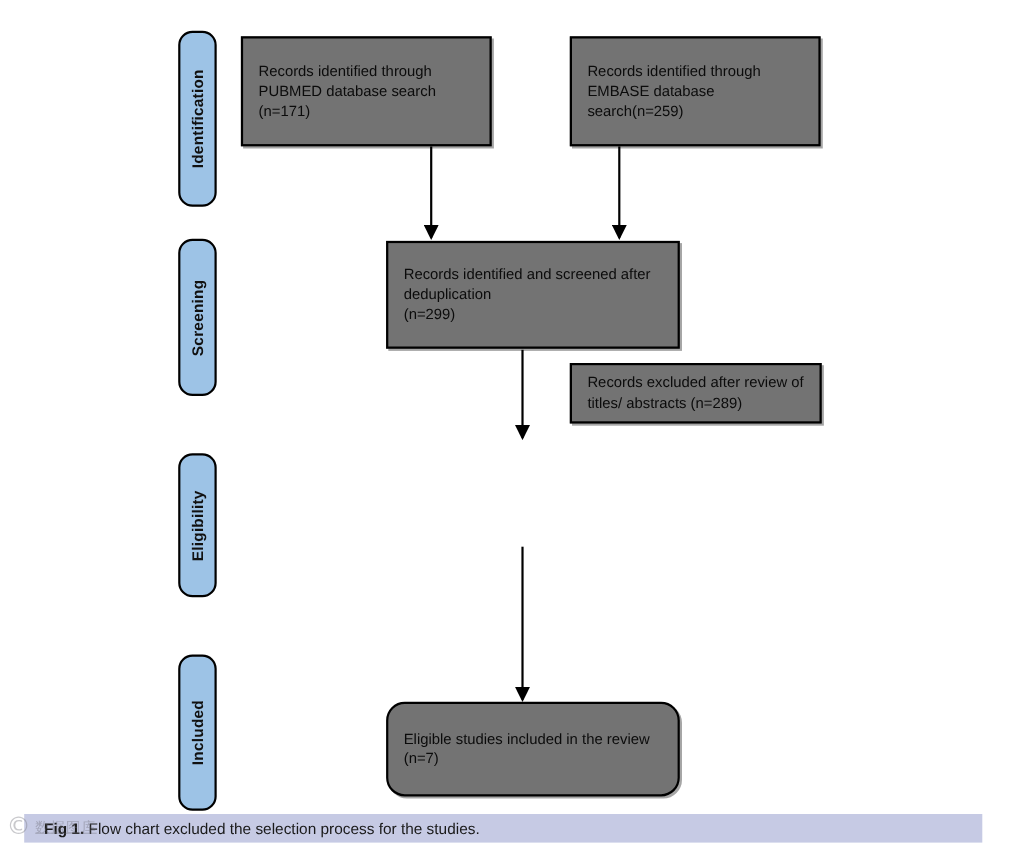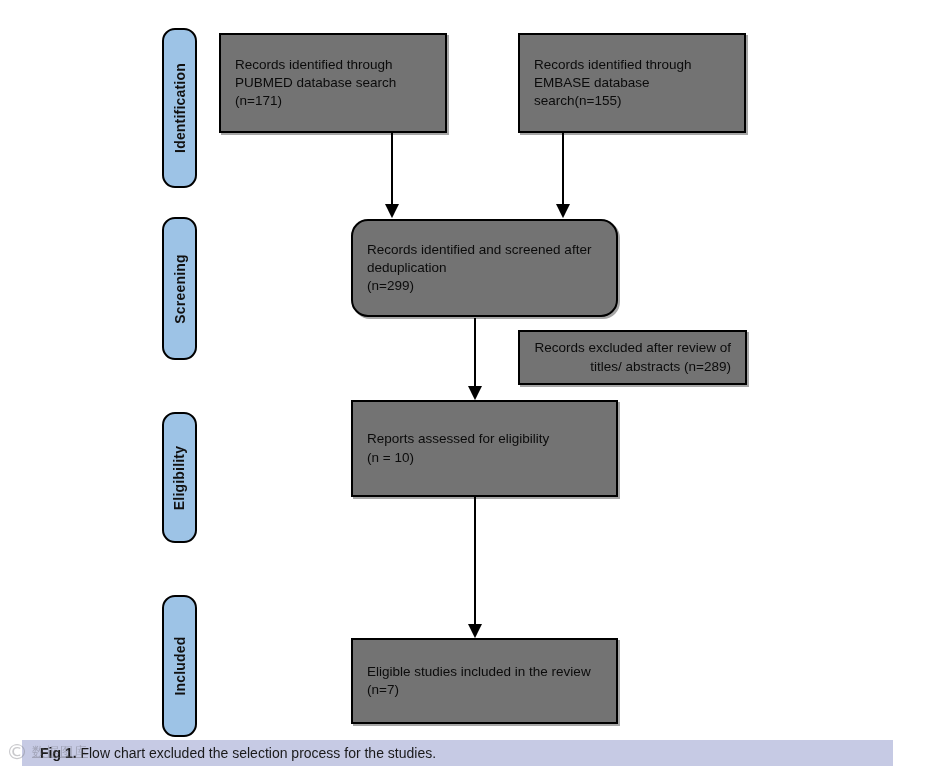--- a/index.html
+++ b/index.html
@@ -152,39 +152,35 @@
   <div class="stage-label" style="left:162px; top:595px; width:35px; height:142px;">
     <span class="stage-text">Included</span>
   </div>
 
   <div class="node" style="left:219px; top:33px; width:228px; height:100px;">
     <span class="node-text">Records identified through PUBMED database search
 (n=171)</span>
   </div>
 
   <div class="node" style="left:518px; top:33px; width:228px; height:100px;">
-    <span class="node-text">Records identified through EMBASE database search(n=155)</span>
+    <span class="node-text">Records identified through EMBASE database search(n=259)</span>
   </div>
 
-  <div class="node" style="left:351px; top:219px; width:267px; height:98px;border-radius:17px;">
+  <div class="node" style="left:351px; top:219px; width:267px; height:98px;">
     <span class="node-text">Records identified and screened after deduplication
 (n=299)</span>
   </div>
 
-  <div class="node" style="left:518px; top:330px; width:229px; height:55px;text-align:right;">
+  <div class="node" style="left:518px; top:330px; width:229px; height:55px;">
     <span class="node-text">Records excluded after review of titles/ abstracts (n=289)</span>
   </div>
 
-  <div class="node" style="left:351px; top:400px; width:267px; height:97px;">
-    <span class="node-text">Reports assessed for eligibility
-(n = 10)</span>
-  </div>
 
 
-  <div class="node" style="left:351px; top:638px; width:267px; height:86px;">
+  <div class="node" style="left:351px; top:638px; width:267px; height:86px;border-radius:17px;">
     <span class="node-text">Eligible studies included in the review
 (n=7)</span>
   </div>
 
   <div id="caption-bar">
     <div class="caption-text">
       <b>Fig 1.</b><span> Flow chart excluded the selection process for the studies.</span>
     </div>
   </div>
 

